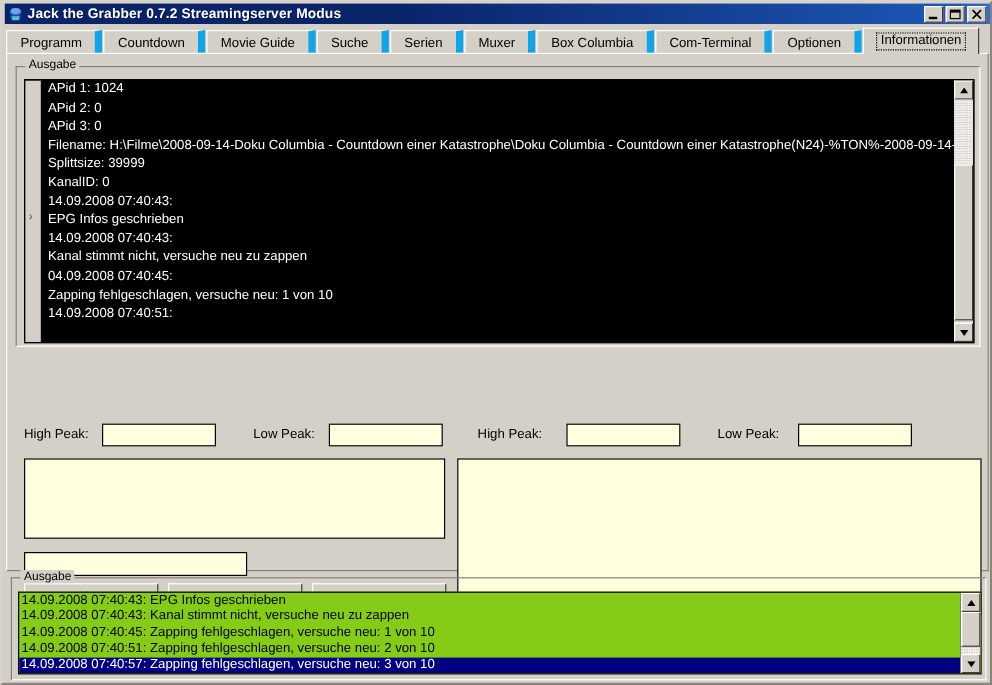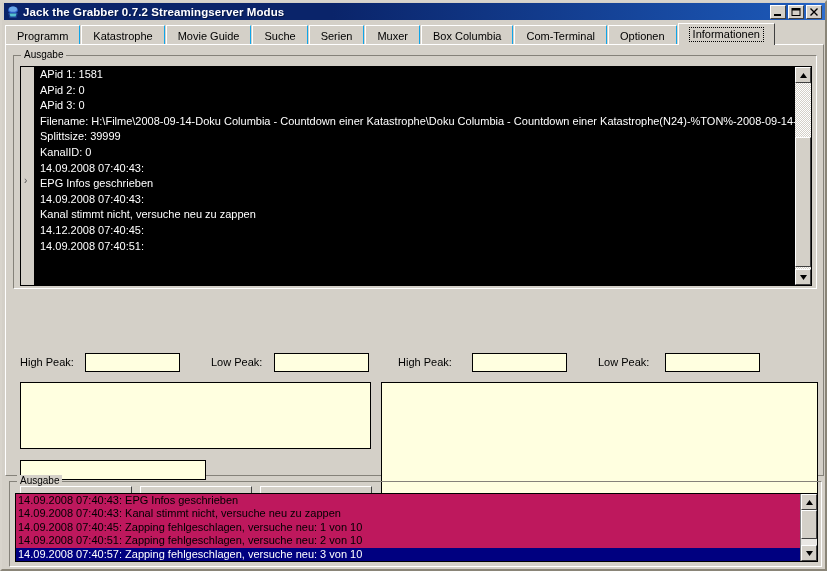--- a/index.html
+++ b/index.html
@@ -86,21 +86,21 @@
     padding: 0 10px;
     display: flex;
     align-items: center;
     justify-content: center;
     background: #d4d0c8;
     font-size: 11px;
     color: #000;
     box-sizing: border-box;
     border-top: 1px solid #ffffff;
     border-left: 1px solid #ffffff;
-    border-right: 1px solid #0ea5e9;
+    border-right: 6px solid #0ea5e9;
     border-bottom: none;
     white-space: nowrap;
     margin-right: 1px;
   }
   .tab.selected {
     height: 22px;
     border-top: 1px solid #ffffff;
     border-left: 1px solid #ffffff;
     border-right: 1px solid #404040;
     position: relative;
@@ -296,21 +296,21 @@
     width: 813px; height: 86px;
     border: 1px solid #ffffff;
     border-top-color: #85827a;
     border-left-color: #85827a;
     box-sizing: border-box;
   }
   #bottom-list {
     position: absolute;
     left: 5px; top: 11px;
     width: 803px; height: 69px;
-    background: #be185d;
+    background: #84cc16;
     border: 1px solid #000000;
     box-sizing: border-box;
     display: flex;
     overflow: hidden;
     justify-content: space-between;
   }
   #bottom-lines {
     flex: 1 1 auto;
     overflow: hidden;
   }
@@ -367,21 +367,21 @@
           </svg>
       </span>
     </span>
   </div>
 
   <div id="tab-strip">
     <div class="tab">
         <span class="tab-label">Programm</span>
       </div>
     <div class="tab">
-        <span class="tab-label">Katastrophe</span>
+        <span class="tab-label">Countdown</span>
       </div>
     <div class="tab">
         <span class="tab-label">Movie Guide</span>
       </div>
     <div class="tab">
         <span class="tab-label">Suche</span>
       </div>
     <div class="tab">
         <span class="tab-label">Serien</span>
       </div>
@@ -405,31 +405,32 @@
   <div id="main-panel">
 
     <div class="groupbox" id="log-group">
       <span class="gb-title">Ausgabe</span>
 
       <div id="log-box">
         <div id="log-gutter">
           <span id="log-gutter-marker">›</span>
         </div>
         <div id="log-lines">
-          <div class="log-line">APid 1: 1581</div>
+          <div class="log-line">APid 1: 1024</div>
           <div class="log-line">APid 2: 0</div>
           <div class="log-line">APid 3: 0</div>
           <div class="log-line">Filename: H:\Filme\2008-09-14-Doku Columbia - Countdown einer Katastrophe\Doku Columbia - Countdown einer Katastrophe(N24)-%TON%-2008-09-14-0740.</div>
           <div class="log-line">Splittsize: 39999</div>
           <div class="log-line">KanalID: 0</div>
           <div class="log-line">14.09.2008 07:40:43:</div>
           <div class="log-line">EPG Infos geschrieben</div>
           <div class="log-line">14.09.2008 07:40:43:</div>
           <div class="log-line">Kanal stimmt nicht, versuche neu zu zappen</div>
-          <div class="log-line">14.12.2008 07:40:45:</div>
+          <div class="log-line">04.09.2008 07:40:45:</div>
+          <div class="log-line">Zapping fehlgeschlagen, versuche neu: 1 von 10</div>
           <div class="log-line">14.09.2008 07:40:51:</div>
 
         </div>
         <div id="log-scroll">
           <div class="sb-btn" style="top:0;">
             <svg width="7" height="5" viewBox="0 0 7 5">
                 <path d="M3.5 0 L7 5 L0 5 Z" fill="#000"></path>
               </svg>
           </div>
           <div class="sb-track" style="top:16px; bottom:16px;"></div>

